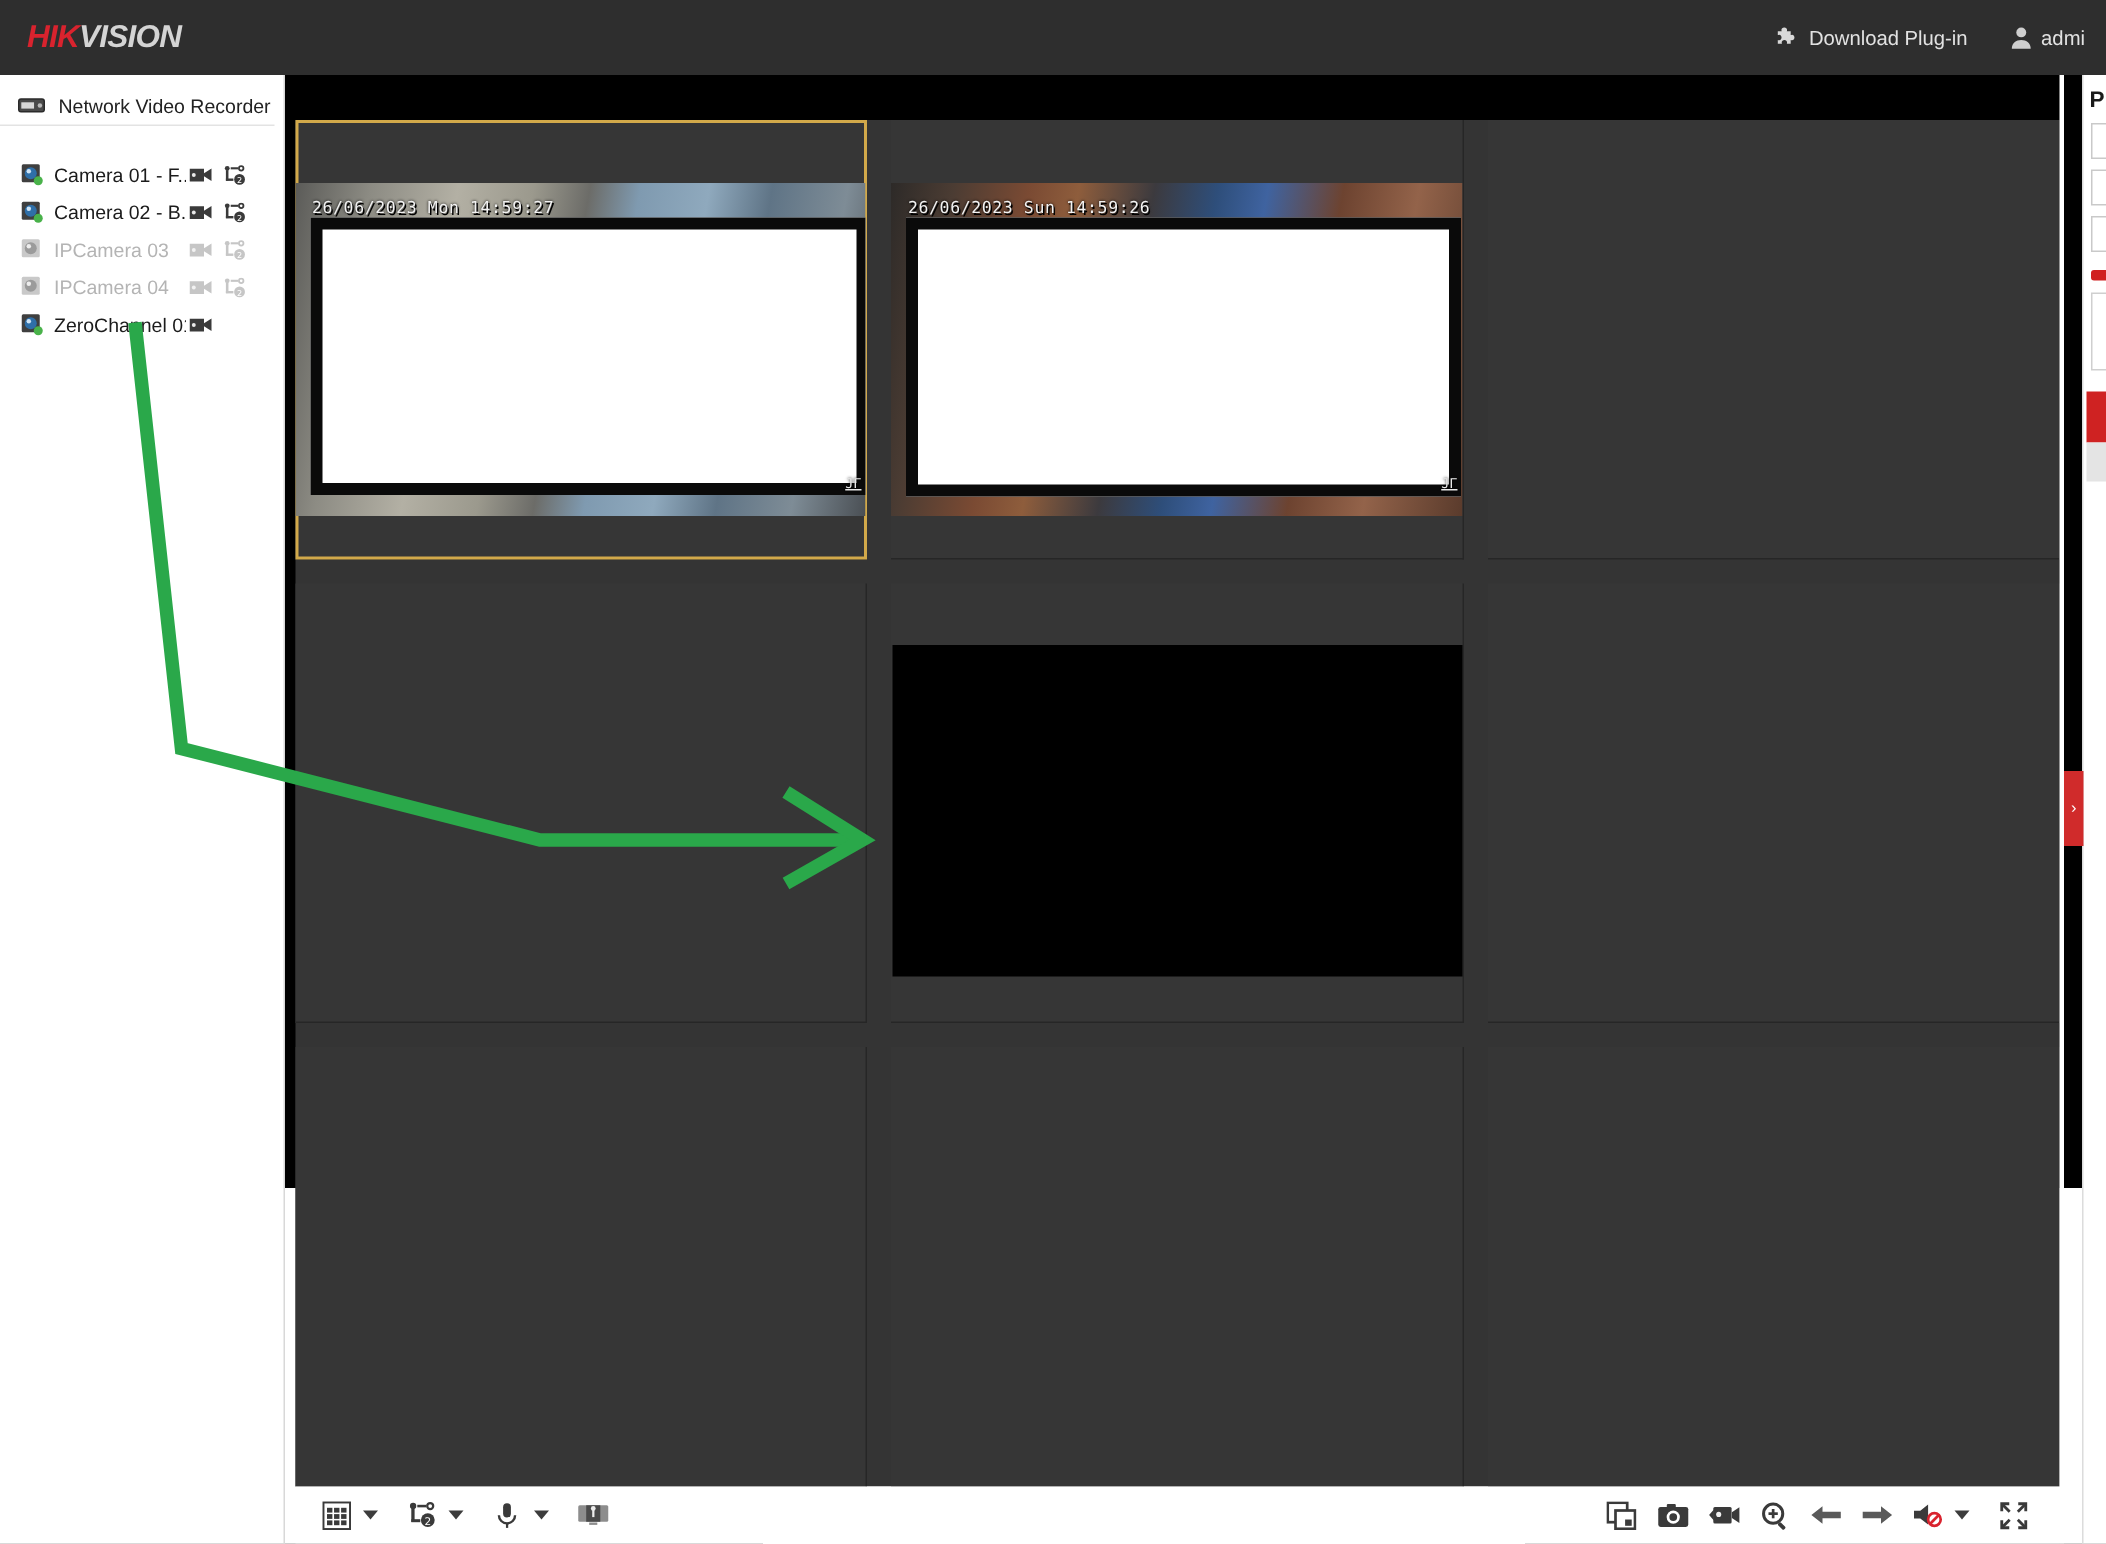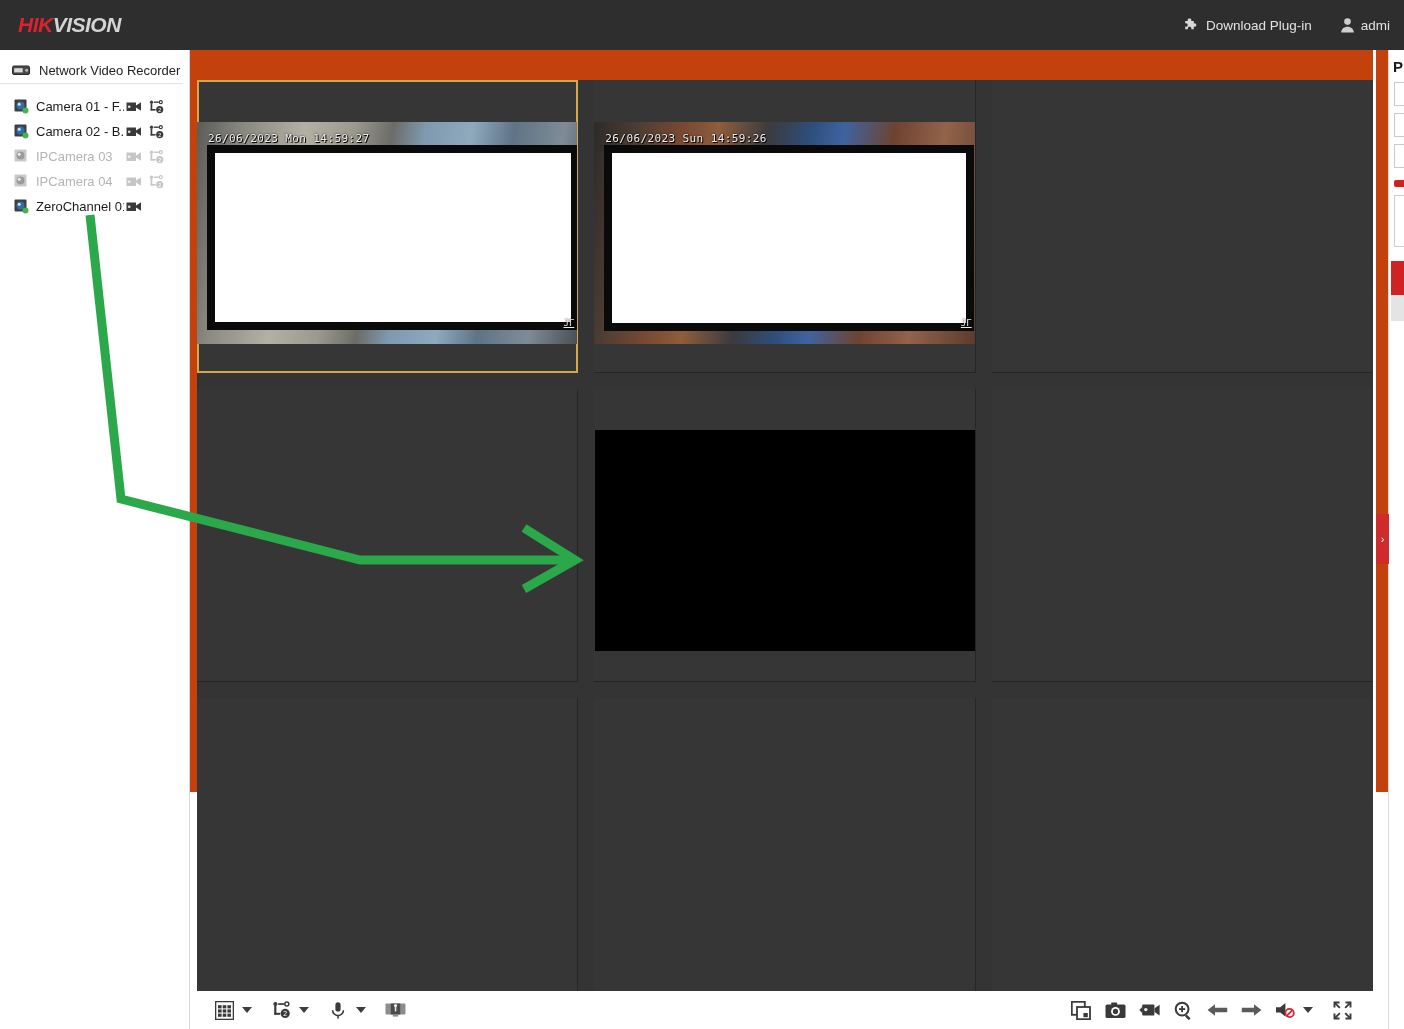--- a/index.html
+++ b/index.html
@@ -2,21 +2,21 @@
 <html><head>
 <meta charset="utf-8">
 <style>
   * { box-sizing: border-box; margin: 0; padding: 0; }
   html, body {
     width: 1404px; height: 1029px;
     background: #ffffff;
     font-family: "Liberation Sans", sans-serif;
     overflow: hidden;
   }
-  #app { position: relative; width: 1404px; height: 792px; background: #c2410c; }
+  #app { position: relative; width: 1404px; height: 792px; background: #000000; }
 
   
   .header {
     position: absolute; left: 0; top: 0; width: 1404px; height: 50px;
     background: #2e2e2e;
     display: flex; align-items: stretch;
   }
   .logo-wrap {
     width: 195px; height: 50px;
     display: flex; align-items: center; padding-left: 18px;
@@ -47,21 +47,21 @@
 
   
   .sidebar {
     position: absolute; left: 0; top: 50px; width: 190px; height: 979px;
     background: #ffffff; border-right: 1px solid #d8d8d8;
     padding-top: 8px;
   }
   .nvr-row {
     display: flex; align-items: center; gap: 9px;
     height: 26px; padding-left: 12px;
-    border-bottom: 1px solid #e3e3e3; margin-bottom: 10px;
+    border-bottom: 1px solid #e3e3e3; margin-bottom: 20px;
     margin-right: 6px;
   }
   .nvr-label { font-size: 13px; color: #222; white-space: nowrap; }
 
   .cam-row {
     display: flex; align-items: center;
     height: 25px; padding-left: 14px; cursor: pointer;
   }
   .cam-name {
     font-size: 13px; color: #1b1b1b; white-space: nowrap;

